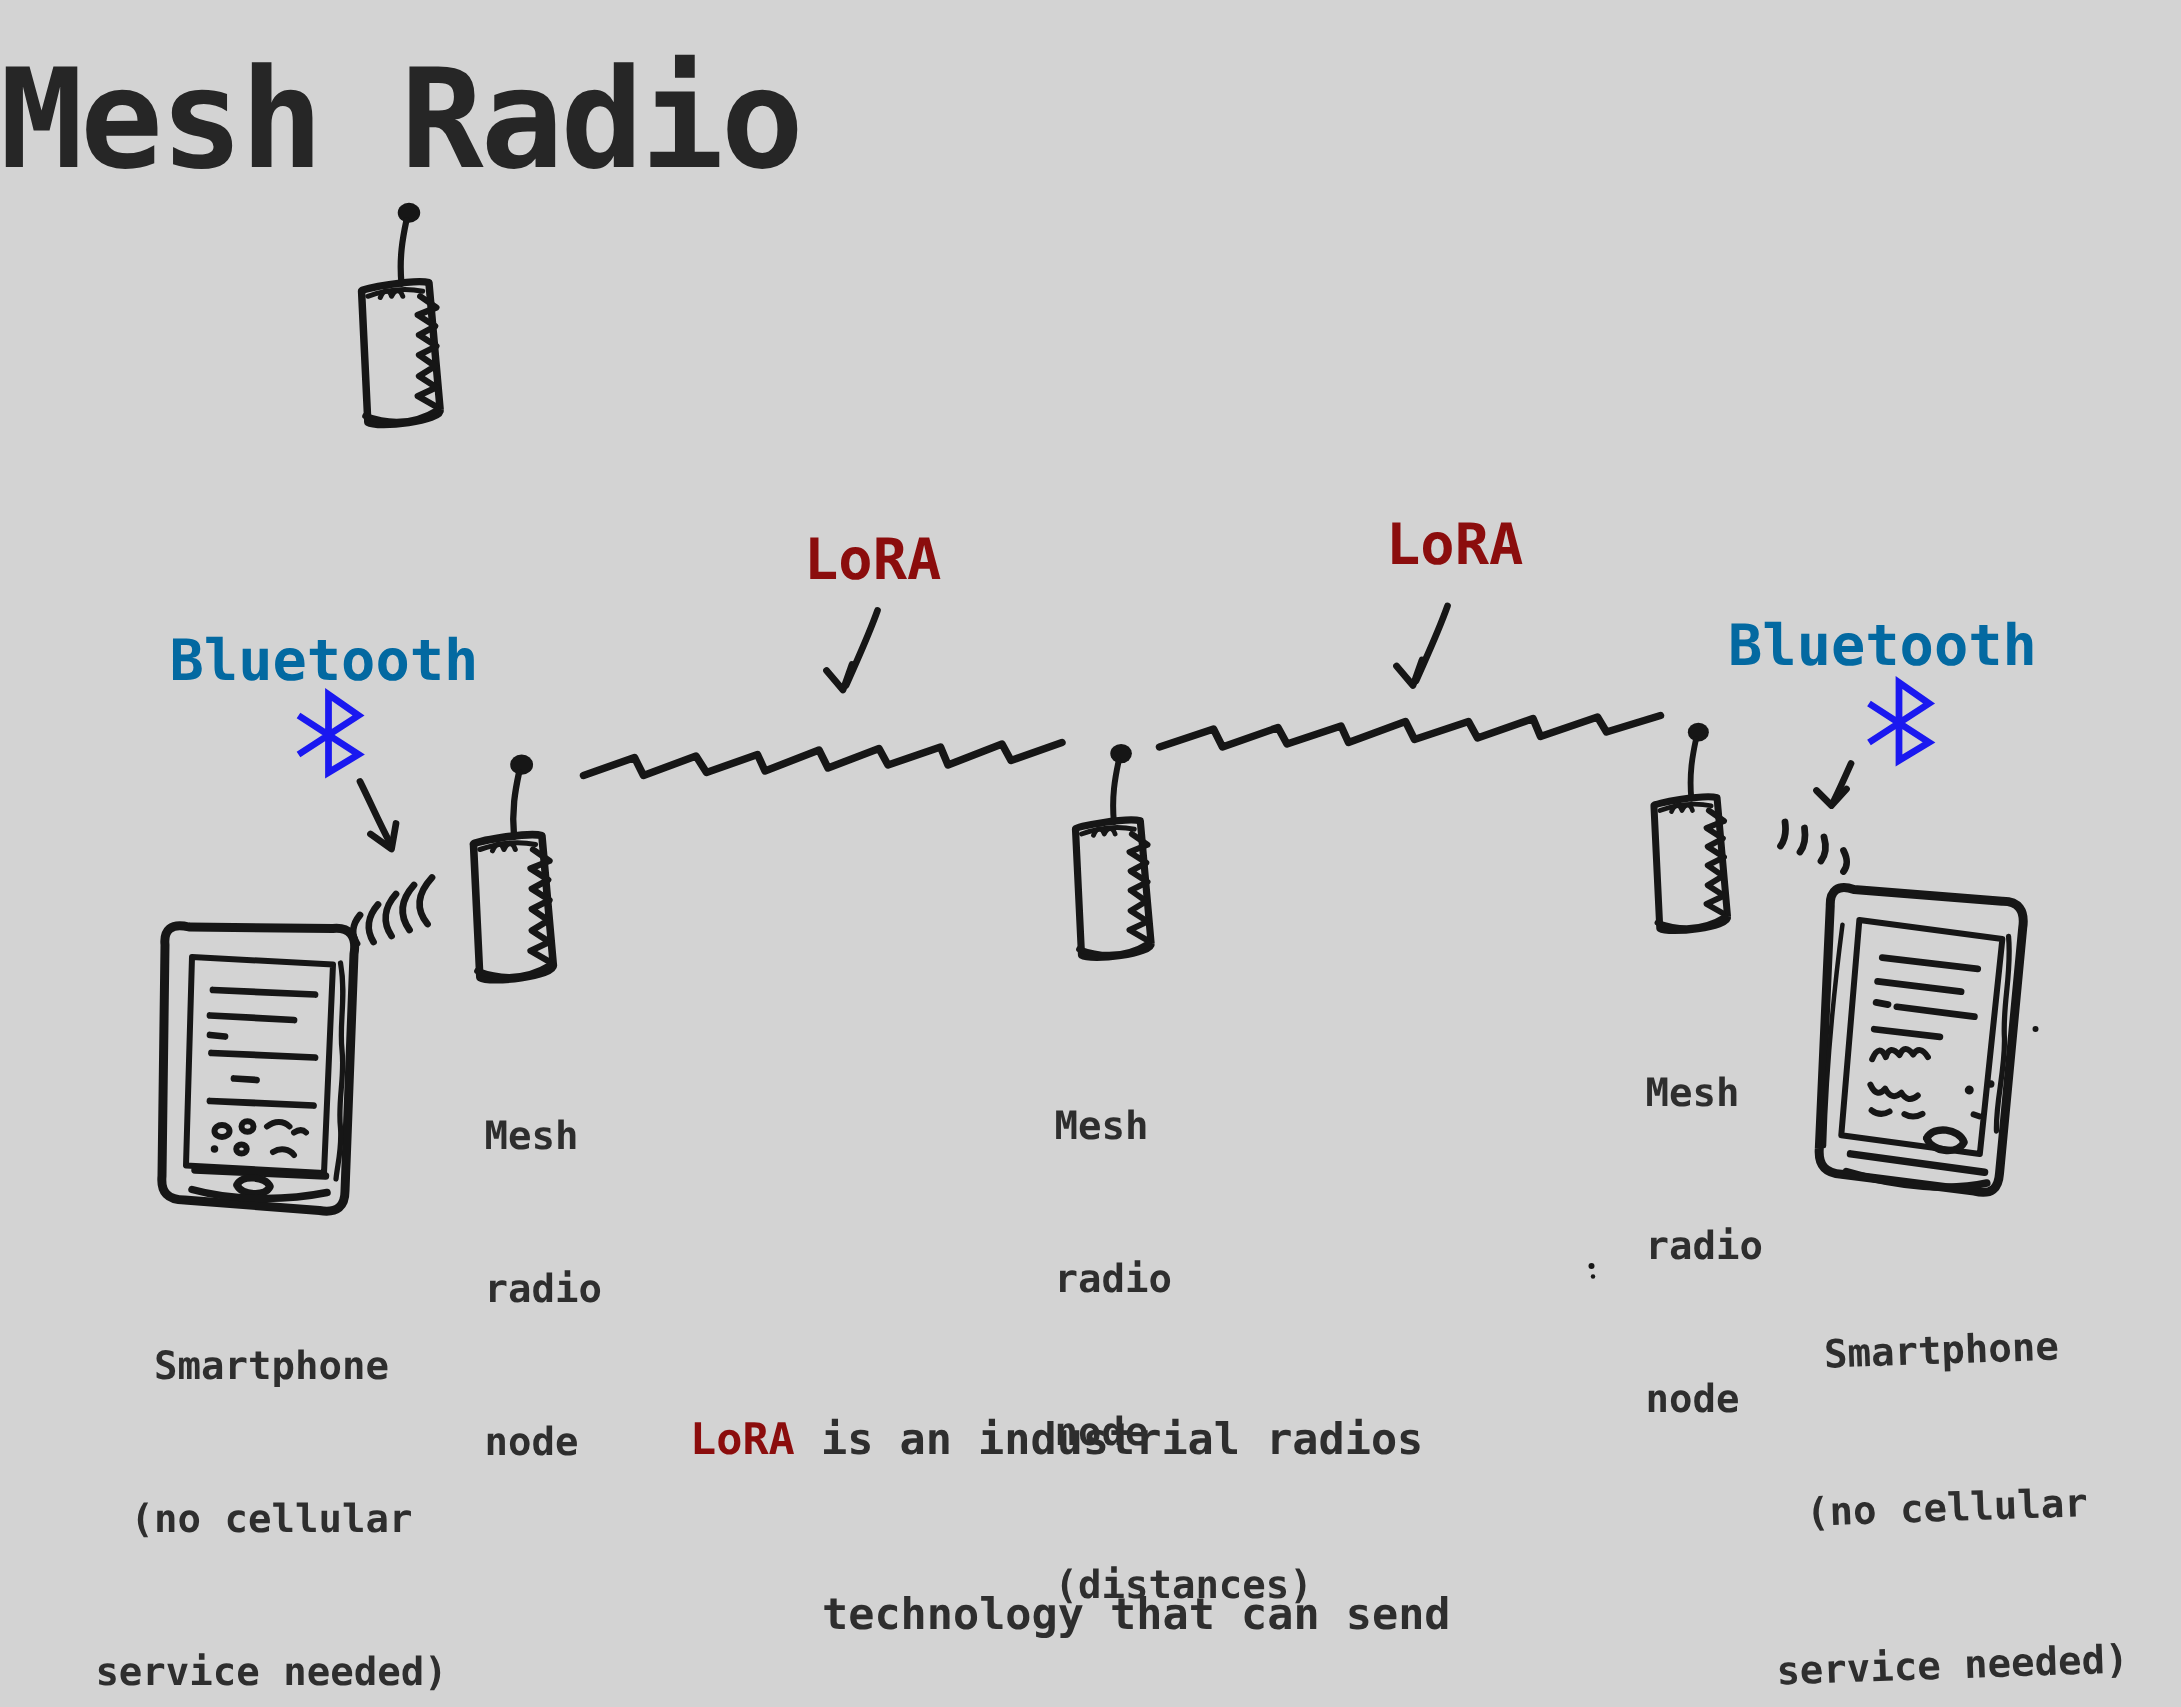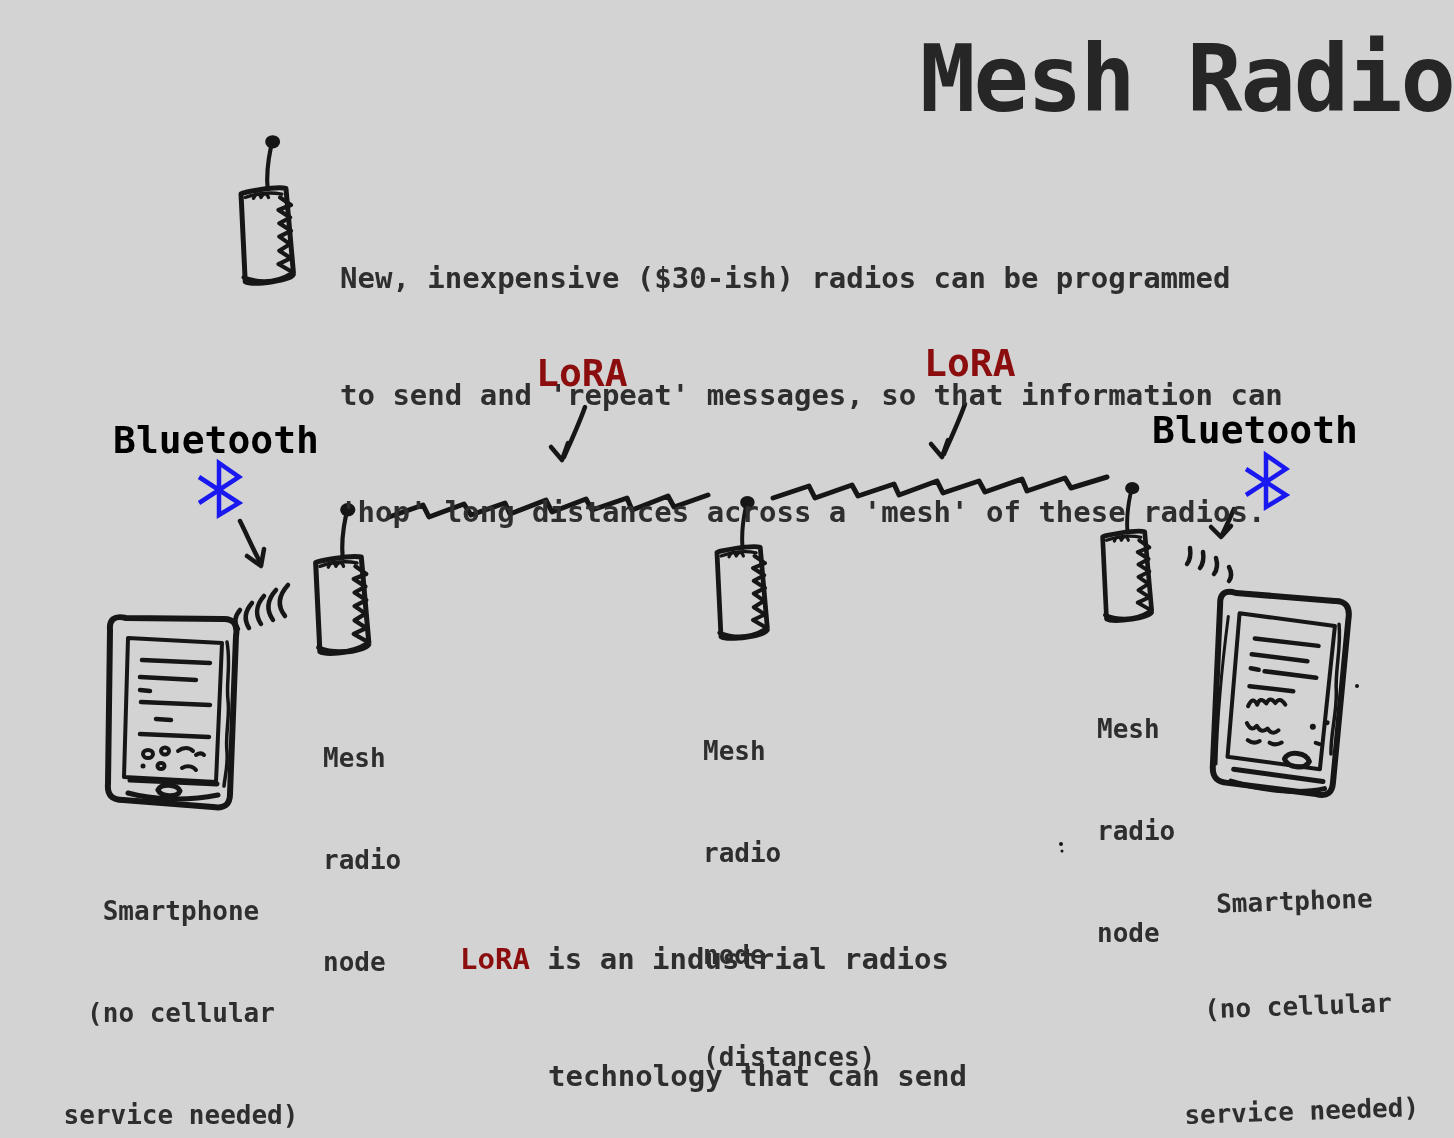--- a/index.html
+++ b/index.html
@@ -7,32 +7,32 @@
     position:relative;
     width:1454px;height:1138px;
     background:#d3d3d3;
     overflow:hidden;
     font-family:"DejaVu Sans Mono", monospace;
     color:#2b2b2b;
   }
   .abs{position:absolute;}
   .title{
     left:0;top:26px;width:100%;
-    text-align:right;
+    text-align:left;
     font-size:92px;font-weight:bold;color:#262626;
     letter-spacing:-2px;
   }
   .intro{
     left:340px;top:181px;
     font-size:29px;font-weight:bold;line-height:39px;
     white-space:pre;color:#2e2e2e;
   }
   .big-label{font-size:38px;font-weight:bold;white-space:pre;}
   .lora{color:#8b0d0d;}
-  .bt{color:#000000;}
+  .bt{color:#0369a1;}
   .lora-1{left:536px;top:351px;}
   .lora-2{left:924px;top:341px;}
   .bt-1{left:113px;top:418px;}
   .bt-2{left:1152px;top:408px;}
   .small-label{
     font-size:26px;font-weight:bold;line-height:34px;
     white-space:pre;color:#2e2e2e;
   }
   .node-label-left{left:323px;top:673px;}
   .node-label-middle{left:703px;top:666px;}
@@ -177,25 +177,20 @@
 
     <g>
       <circle class="fillink" cx="1061" cy="844" r="2"></circle>
       <circle class="fillink" cx="1062" cy="851" r="1.5"></circle>
       <circle class="fillink" cx="1357" cy="686" r="2"></circle>
     </g>
   </svg>
 
   <div class="abs title">Mesh Radio</div>
 
-  <div class="abs intro">
-    <div>New, inexpensive ($30-ish) radios can be programmed</div>
-    <div>to send and 'repeat' messages, so that information can</div>
-    <div>'hop' long distances across a 'mesh' of these radios.</div>
-  </div>
 
   <div class="abs big-label lora lora-1">LoRA</div>
   <div class="abs big-label lora lora-2">LoRA</div>
   <div class="abs big-label bt bt-1">Bluetooth</div>
   <div class="abs big-label bt bt-2">Bluetooth</div>
 
   <div class="abs small-label node-label-left">
     <div>Mesh</div>
     <div>radio</div>
     <div>node</div>

